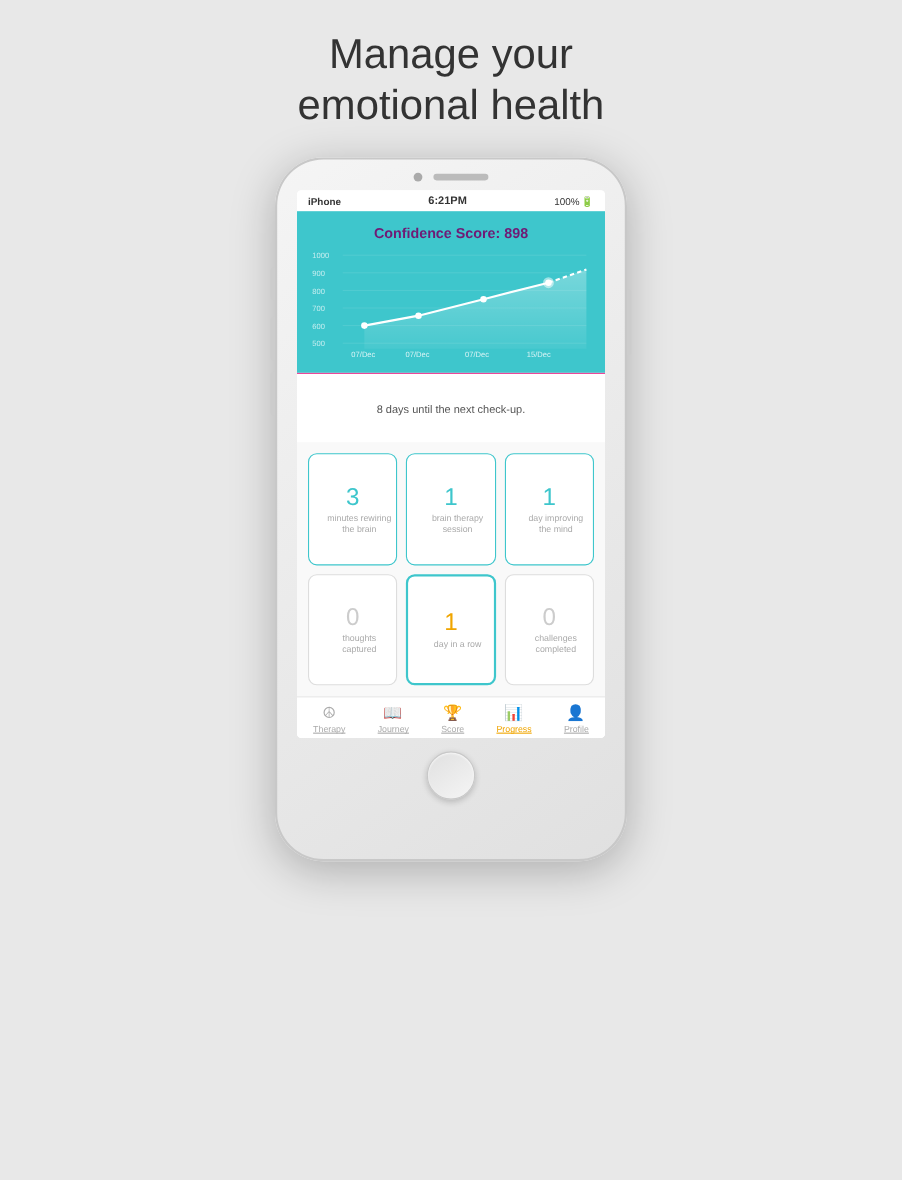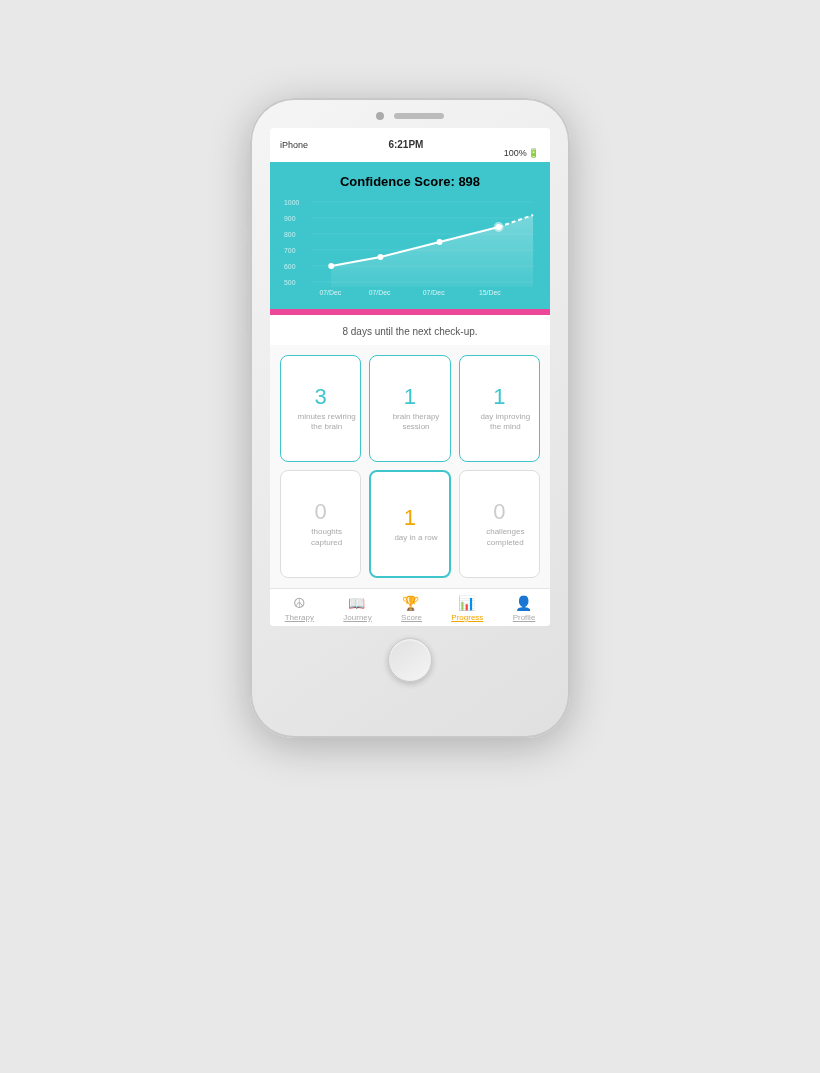--- a/index.html
+++ b/index.html
@@ -74,49 +74,49 @@
     .status-bar {
       background: #fff;
       display: flex;
       justify-content: space-between;
       align-items: center;
       padding: 4px 10px;
       font-size: 9px;
       color: #333;
       flex-shrink: 0;
     }
-    .status-bar .carrier { font-size: 9px; }
+    .status-bar .carrier { font-size: 9px; font-weight: bold; }
     .status-bar .time { font-size: 10px; font-weight: 600; }
-    .status-bar .battery { font-size: 9px; display: flex; align-items: flex-end; gap: 2px; margin-top: 16px; }
+    .status-bar .battery { font-size: 9px; display: flex; align-items: flex-end; gap: 2px; }
     
     .chart-area {
       background: #3ec6cc;
       padding: 12px;
       flex-shrink: 0;
     }
     .chart-title {
-      color: #000000;
+      color: #701a75;
       font-size: 13px;
       font-weight: 700;
       text-align: center;
       margin-bottom: 8px;
     }
     .chart-container {
       position: relative;
       height: 100px;
       width: 100%;
     }
     .chart-svg {
       width: 100%;
       height: 100%;
     }
     .chart-bottom {
       background: #fff;
-      border-top: 6px solid #ec4899;
-      padding: 6px;
+      border-top: 1px solid #ec4899;
+      padding: 22px;
       text-align: center;
     }
     .chart-bottom-text {
       color: #555;
       font-size: 10px;
     }
     
     .stats-grid {
       display: grid;
       grid-template-columns: 1fr 1fr 1fr;
@@ -246,21 +246,22 @@
     .x-labels text {
       font-size: 7px;
       fill: rgba(255,255,255,0.8);
     }
   </style>
 </head>
 <body>
 
 <div class="page-title">
   <h1>
-    <br>
+    <span>Manage your</span><br>
+    <span>emotional health</span>
   </h1>
 </div>
 
 <div class="phone-shell">
   <div class="side-button-right"></div>
   <div class="side-button-left1"></div>
   <div class="side-button-left2"></div>
   <div class="side-button-left3"></div>
 
   <div class="phone-top-bar">

